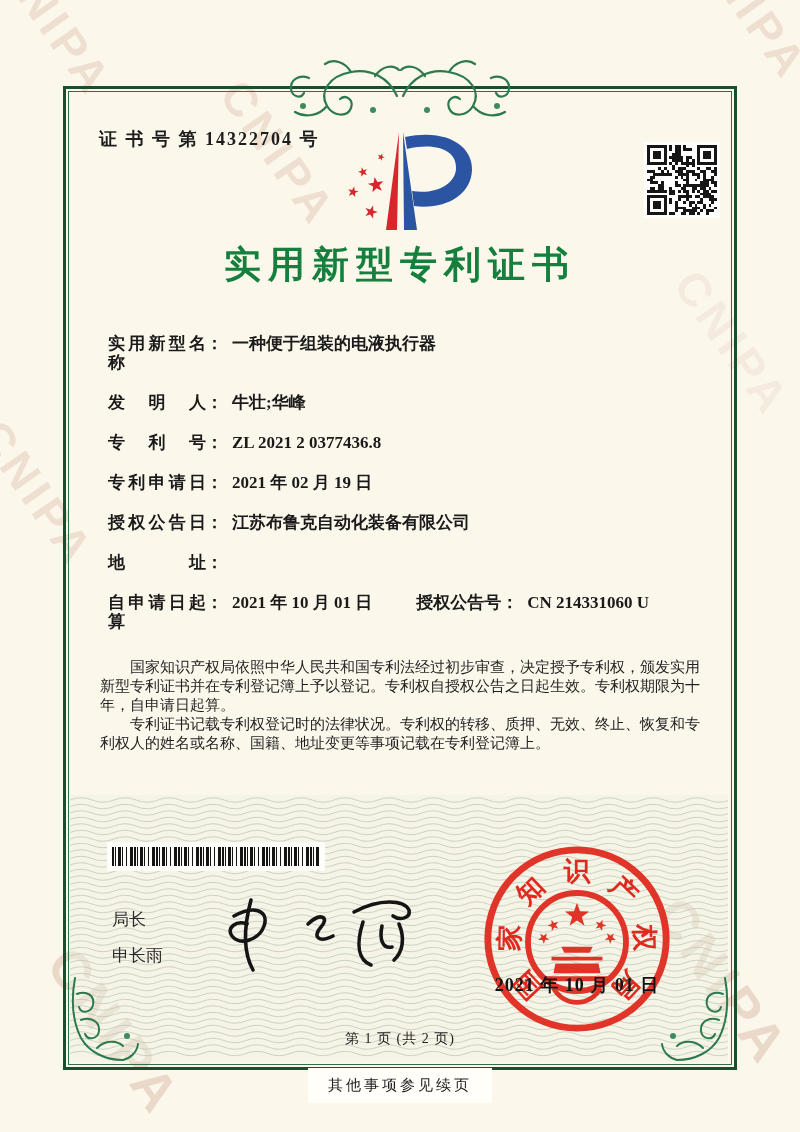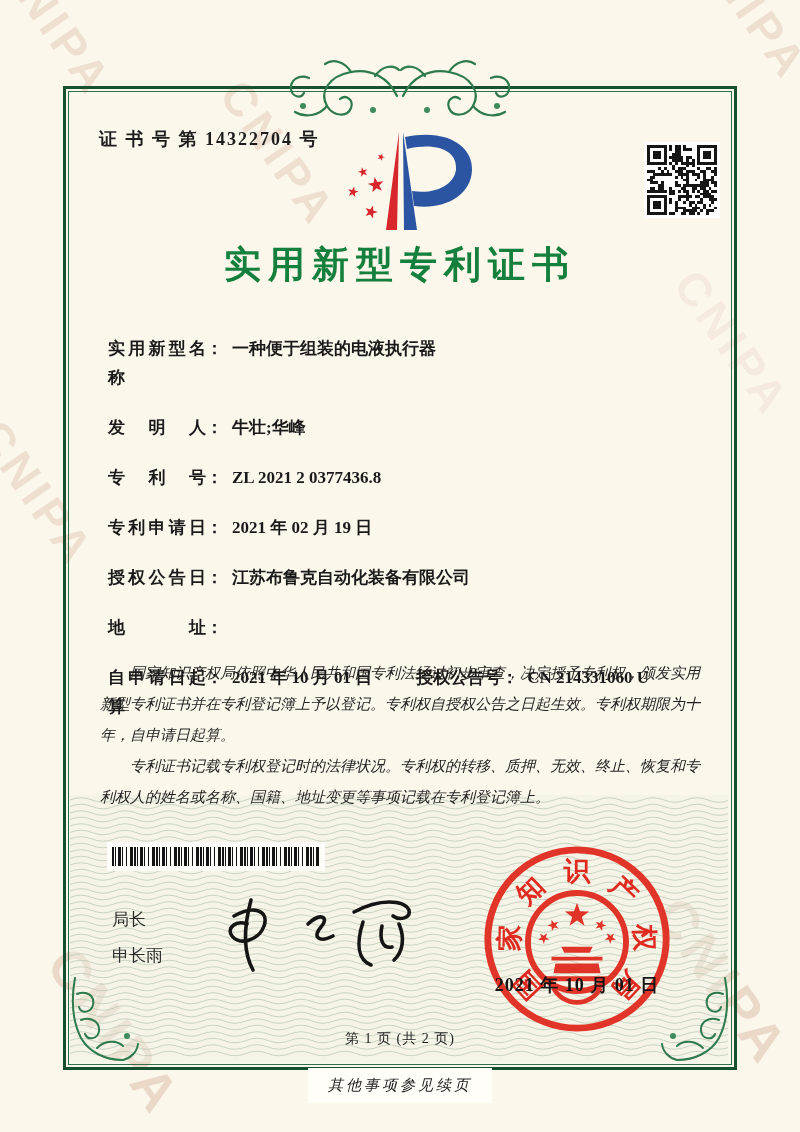--- a/index.html
+++ b/index.html
@@ -17,42 +17,42 @@
   .dragons{position:absolute;left:285px;top:54px;width:230px;height:76px;}
   .corner{position:absolute;width:78px;height:90px;}
   .corner.left{left:67px;top:974px;}
   .corner.right{left:655px;top:974px;transform:scaleX(-1);}
   .cert-no{position:absolute;left:99px;top:127px;font-size:18px;letter-spacing:2px;color:#1d1d1d;font-weight:600;}
   .logo{position:absolute;left:328px;top:124px;}
   .qr{position:absolute;left:644px;top:142px;width:76px;height:76px;background:#ffffff;padding:3px;box-sizing:border-box;}
   .title{position:absolute;left:0;top:240px;width:100%;text-align:center;font-size:37px;font-weight:700;
          letter-spacing:7px;color:#15803d;}
   .fields{position:absolute;left:108px;top:334px;width:586px;font-size:17px;}
-  .field-row{display:flex;align-items:flex-start;line-height:29px;margin-bottom:21px;font-weight:600;color:#1a1a1a;}
+  .field-row{display:flex;align-items:flex-start;line-height:19px;margin-bottom:21px;font-weight:600;color:#1a1a1a;}
   .flabel{width:98px;text-align:justify;text-align-last:justify;flex:none;}
   .fcolon{flex:none;margin-right:9px;}
   .fvalue{max-width:452px;}
   .grant-group{display:flex;margin-left:44px;justify-content:space-between;}
-  .paras{position:absolute;left:100px;top:658px;width:614px;font-size:15px;line-height:31px;color:#1f1f1f;font-style:italic;}
+  .paras{position:absolute;left:100px;top:658px;width:614px;font-size:15px;line-height:19px;color:#1f1f1f;}
   .para{text-indent:2em;margin:0;}
   .waves{position:absolute;left:70px;top:795px;width:658px;height:267px;pointer-events:none;}
   .barcode-box{position:absolute;left:107px;top:842px;width:218px;height:29px;background:#fdfdf9;
                display:flex;align-items:center;justify-content:center;}
   .barcode{width:208px;height:19px;background:repeating-linear-gradient(90deg,
       #141414 0 2px,#fafaf7 2px 3px,#141414 3px 4px,#fafaf7 4px 6px,#141414 6px 9px,#fafaf7 9px 10px,
       #141414 10px 11px,#fafaf7 11px 14px,#141414 14px 15px,#fafaf7 15px 18px,#141414 18px 21px,#fafaf7 21px 22px);}
   .signer{position:absolute;left:112px;top:902px;font-family:"Liberation Sans","DejaVu Sans",sans-serif;
           font-size:17px;color:#2c2c2c;line-height:36px;font-weight:500;}
   .sig{position:absolute;left:206px;top:882px;}
   .seal{position:absolute;left:479px;top:841px;width:196px;height:196px;}
   .seal-date{position:absolute;left:487px;top:973px;width:180px;text-align:center;font-size:18px;
              font-weight:700;color:#121212;letter-spacing:1px;}
   .page-num{position:absolute;left:0;top:1030px;width:100%;text-align:center;font-size:14px;color:#222;letter-spacing:1px;}
   .cont-note{position:absolute;left:50%;transform:translateX(-50%);top:1068px;background:#fffef9;
-             padding:8px 20px;font-size:15px;font-style:italic;color:#1d1d1d;letter-spacing:3px;white-space:nowrap;}
+             padding:8px 20px;font-size:15px;color:#1d1d1d;letter-spacing:3px;white-space:nowrap;}
   svg text.sealtxt{font-family:"Liberation Serif","DejaVu Serif",serif;font-weight:700;font-size:27px;fill:#e02a1f;}
 </style>
 </head>
 <body>
 
 <div class="page">
 
   <div class="wm" style="left:-28px;top:-4px;">CNIPA</div>
   <div class="wm" style="left:668px;top:-20px;">CNIPA</div>
   <div class="wm" style="left:196px;top:126px;">CNIPA</div>

